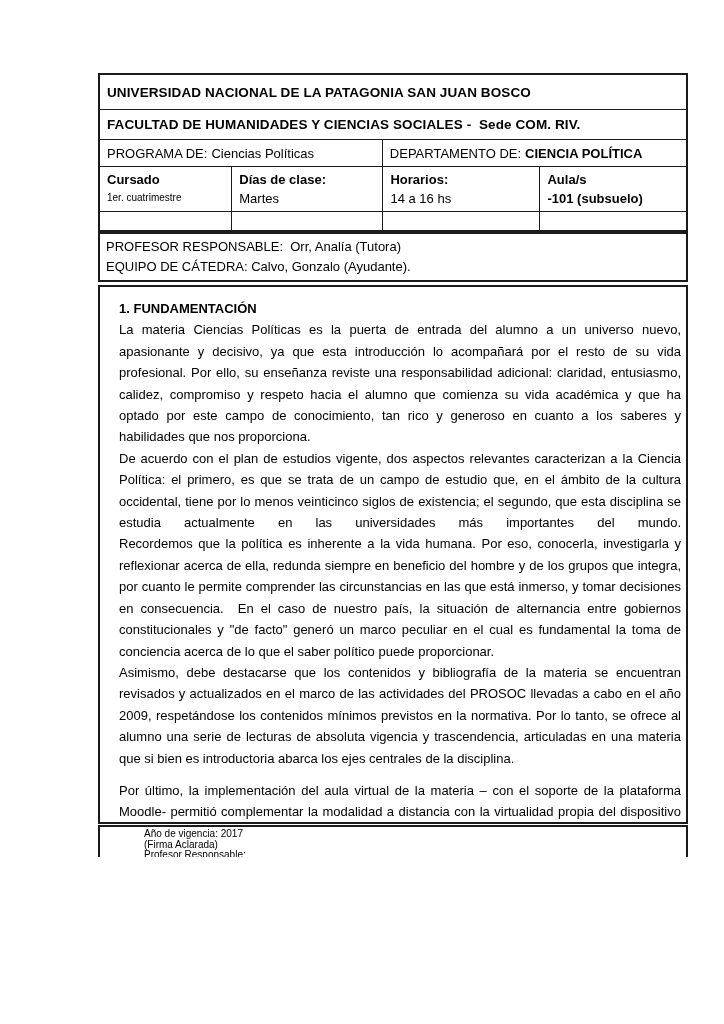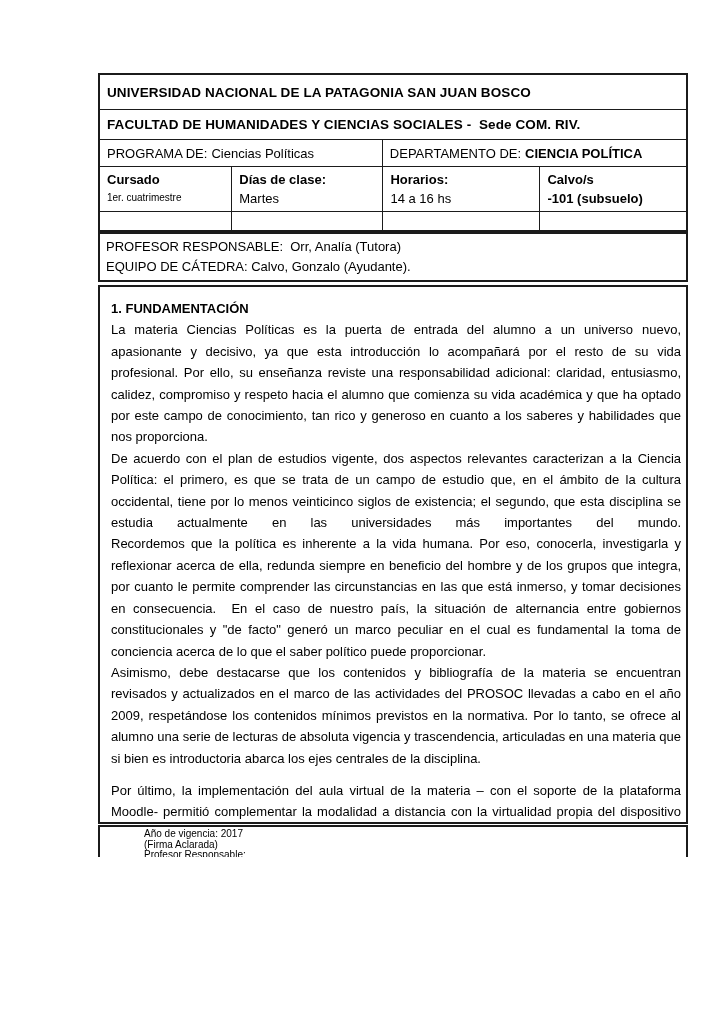--- a/index.html
+++ b/index.html
@@ -43,21 +43,21 @@
   .r5 { height: 19px; }
 
   
   .staff-box { margin-top: 0; padding: 3px 6px; font-size: 13px; line-height: 20px; }
   .staff-line { white-space: nowrap; }
 
   
   .body-box {
     margin-top: 3px;
     height: 539px;
-    padding: 11px 5px 0 11px;
+    padding: 11px 5px 0 19px;
     overflow: hidden;
     font-size: 13px;
     line-height: 21.4px;
   }
   .heading { font-weight: bold; }
   .para { margin: 0; text-align: justify; }
   .justify-last { text-align-last: justify; }
   .last-para { margin-top: 11px; }
 
   
@@ -103,21 +103,21 @@
         </div>
         <div class="tcell c2">
           <div class="lbl">Días de clase:</div>
           <div class="val">Martes</div>
         </div>
         <div class="tcell c3">
           <div class="lbl">Horarios:</div>
           <div class="val">14 a 16 hs</div>
         </div>
         <div class="tcell c4">
-          <div class="lbl">Calvo/s</div>
+          <div class="lbl">Aula/s</div>
           <div class="val val-bold">-101 (subsuelo)</div>
         </div>
       </div>
       <div class="trow r5">
         <div class="tcell c1"></div>
         <div class="tcell c2"></div>
         <div class="tcell c3"></div>
         <div class="tcell c4"></div>
       </div>
     </div>

